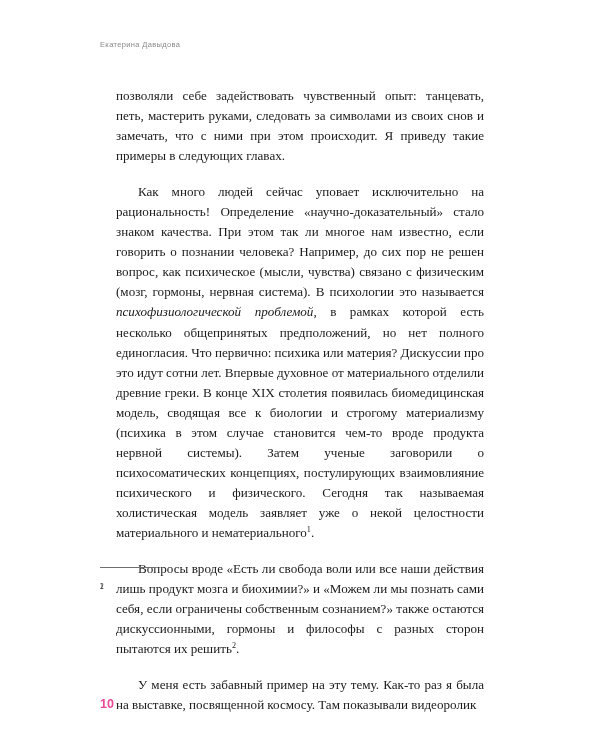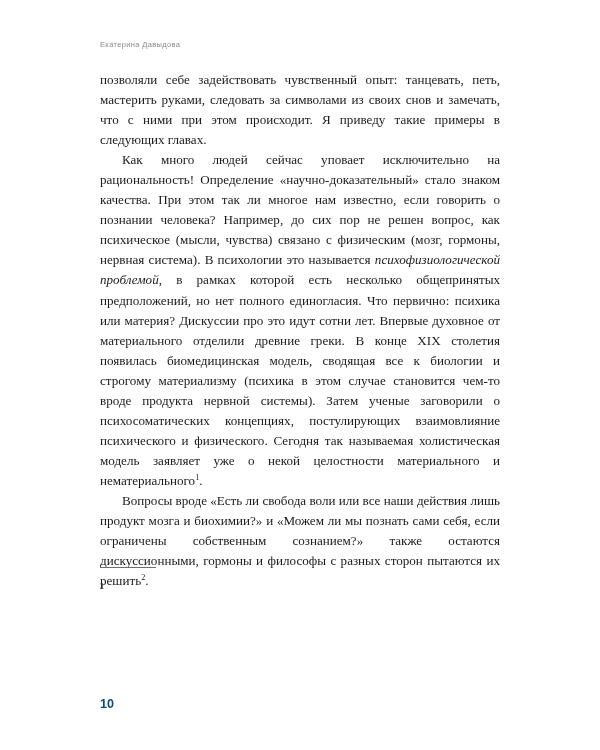--- a/index.html
+++ b/index.html
@@ -29,21 +29,21 @@
     color: #8a8a8a;
     white-space: nowrap;
   }
   .text-block {
     position: absolute;
     left: 100px;
     top: 70px;
     width: 400px;
   }
   p.body-par {
-    margin: 0;
+    margin: 16px;
     font-size: 13.1px;
     line-height: 20.05px;
     text-align: justify;
     text-indent: 22px;
     hyphens: manual;
     word-spacing: -0.1px;
   }
   p.body-par.first {
     text-indent: 0;
   }
@@ -87,34 +87,35 @@
     vertical-align: super;
     color: #333333;
   }
   .folio {
     position: absolute;
     left: 100px;
     top: 697px;
     font-family: "Liberation Sans", "DejaVu Sans", sans-serif;
     font-size: 12.6px;
     font-weight: bold;
-    color: #0c4a6e;
+    color: #ec4899;
   }
 </style>
 </head>
 <body>
 
 <div class="page">
 
   <div class="running-head">Екатерина Давыдова</div>
 
   <div class="text-block">
     <p class="body-par first" style="text-indent: 0px;"><span>позволяли себе задействовать чувственный опыт: танцевать, петь, мастерить руками, следовать за символами из своих снов и замечать, что с ними при этом происходит. Я приведу такие примеры в следующих главах.</span></p>
     <p class="body-par"><span>Как много людей сейчас уповает исключительно на рациональность! Определение «научно-доказательный» стало знаком качества. При этом так ли многое нам известно, если говорить о познании человека? Например, до сих пор не решен вопрос, как психическое (мысли, чувства) связано с физическим (мозг, гормоны, нервная система). В психологии это называется </span><em class="ital">психофизиологической проблемой</em><span>, в рамках которой есть несколько общепринятых предположений, но нет полного единогласия. Что первично: психика или материя? Дискуссии про это идут сотни лет. Впервые духовное от материального отделили древние греки. В конце XIX столетия появилась биомедицинская модель, сводящая все к биологии и строгому материализму (психика в этом случае становится чем-то вроде продукта нервной системы). Затем ученые заговорили о психосоматических концепциях, постулирующих взаимовлияние психического и физического. Сегодня так называемая холистическая модель заявляет уже о некой целостности материального и нематериального</span><sup class="fn-ref">1</sup><span>.</span></p>
     <p class="body-par"><span>Вопросы вроде «Есть ли свобода воли или все наши действия лишь продукт мозга и биохимии?» и «Можем ли мы познать сами себя, если ограничены собственным сознанием?» также остаются дискуссионными, гормоны и философы с разных сторон пытаются их решить</span><sup class="fn-ref">2</sup><span>.</span></p>
+    <p class="body-par"><span>У меня есть забавный пример на эту тему. Как-то раз я была на выставке, посвященной космосу. Там показывали видеоролик</span></p>
   </div>
 
   <div class="footnotes">
     <div class="fn-rule"></div>
     <div class="fn-item">
       <span class="fn-num">1</span>
     </div>
     <div class="fn-item">
       <span class="fn-num">2</span>
     </div>

